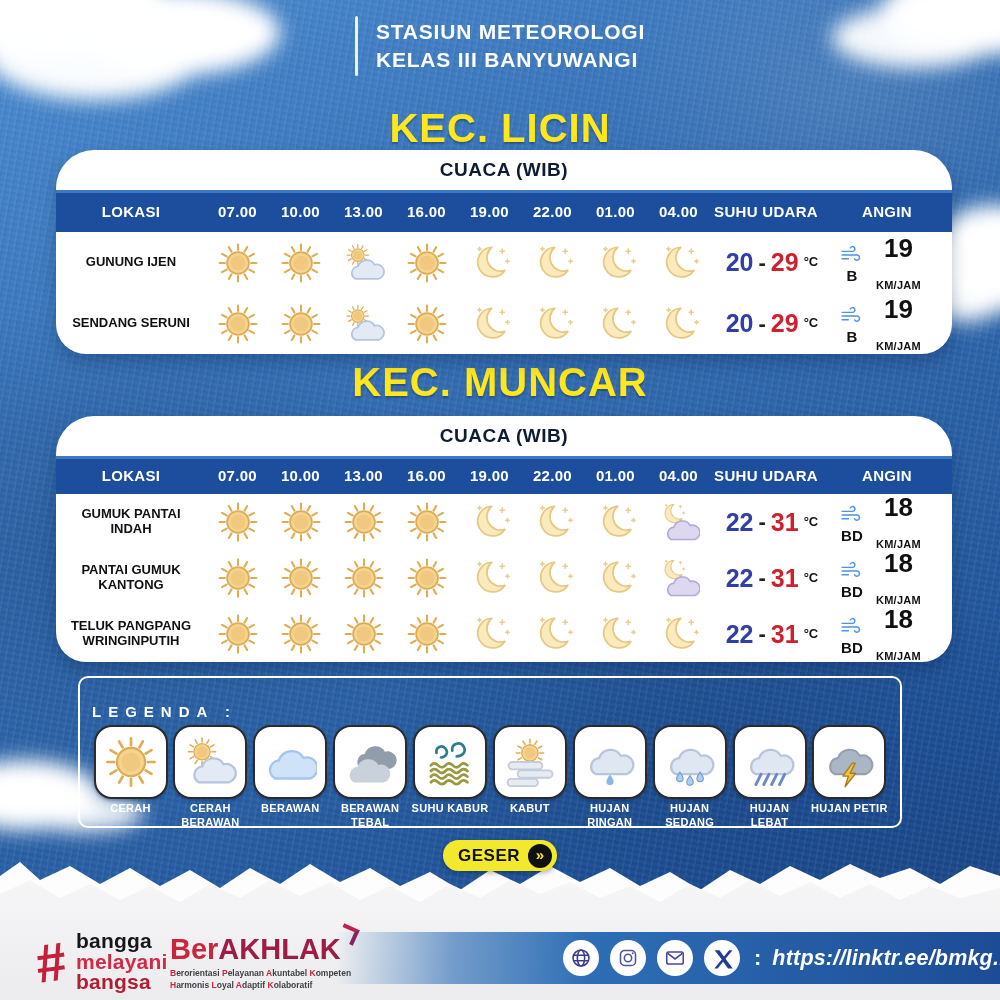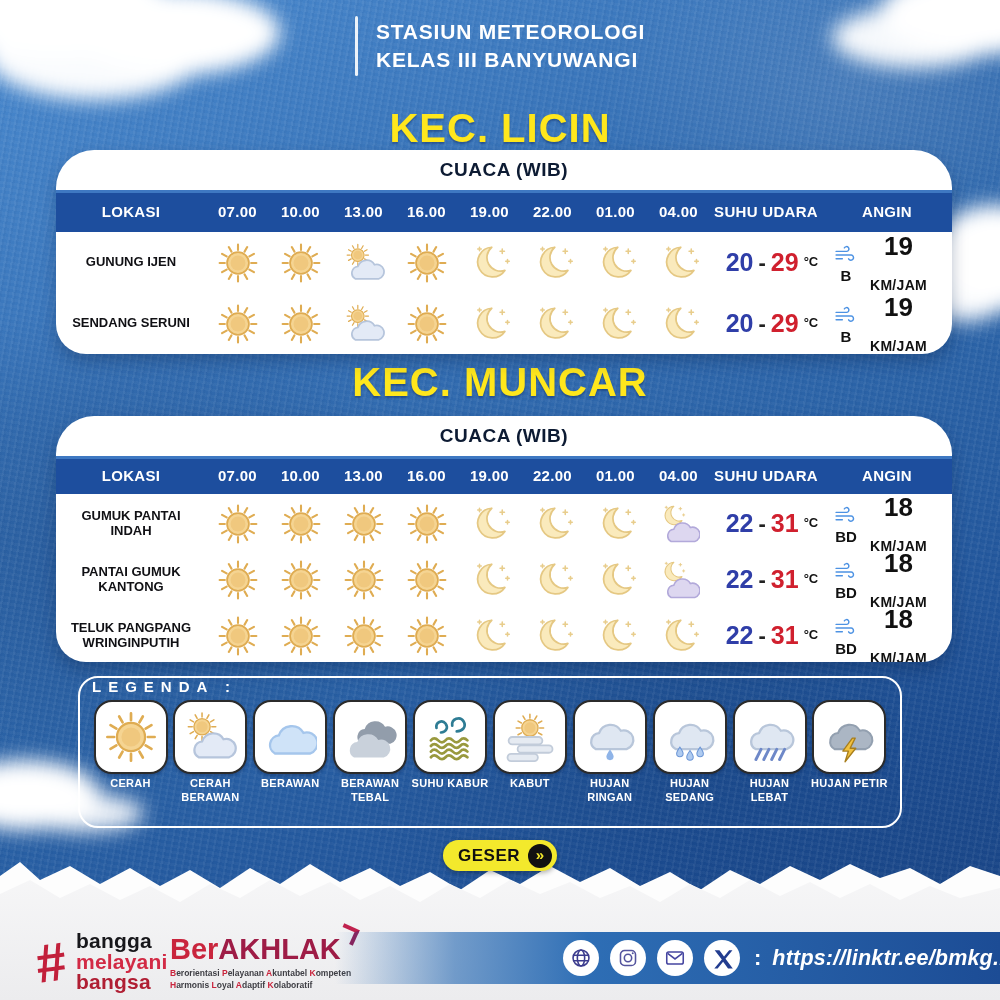--- a/index.html
+++ b/index.html
@@ -53,25 +53,25 @@
   .temp{gap:5px;font-weight:bold;font-size:25px;transform:translateX(6px)}
   .tmin{color:#2F3EA8}
   .tsep{color:#222;font-size:22px}
   .tmax{color:#D0202E}
   .tunit{color:#111;font-size:13px;align-self:flex-start;margin-top:6px}
   .wind{gap:9px;transform:translateX(-8px)}
   .wcol,.scol{display:flex;flex-direction:column;align-items:center;line-height:1}
   .windicon{width:30px;height:25px}
   .wdir{font-size:15px;font-weight:bold;color:#111;margin-top:1px}
   .wspd{font-size:26px;font-weight:bold;color:#111}
-  .wunit{font-size:14px;font-weight:bold;color:#111;letter-spacing:.3px;margin-top:19px}
+  .wunit{font-size:11px;font-weight:bold;color:#111;letter-spacing:.3px;margin-top:19px}
 
   
   .legend{position:absolute;left:78px;top:676px;width:824px;height:152px;z-index:2;
-    border:2px solid #fff;border-radius:20px;box-sizing:border-box;padding:0 12px 0}
+    border:2px solid #fff;border-radius:10px;box-sizing:border-box;padding:25px 12px 0}
   .lg-title{color:#fff;font-weight:bold;font-size:15px;letter-spacing:7px}
   .lg-row{display:flex;justify-content:space-between;margin-top:5px}
   .lg-item{width:77px;display:flex;flex-direction:column;align-items:center}
   .lg-tile{width:70px;height:70px;background:#fff;border:2.5px solid #2B2B2B;border-radius:18px;
     display:flex;align-items:center;justify-content:center;box-shadow:0 2px 3px rgba(10,30,70,.3)}
   .lg-tile svg{width:54px;height:54px}
   .lg-label{margin-top:3px;color:#fff;font-weight:bold;font-size:11px;text-align:center;line-height:1.25;letter-spacing:.3px}
 
   
   .geser{position:absolute;top:840px;left:50%;transform:translateX(-50%);z-index:6;

